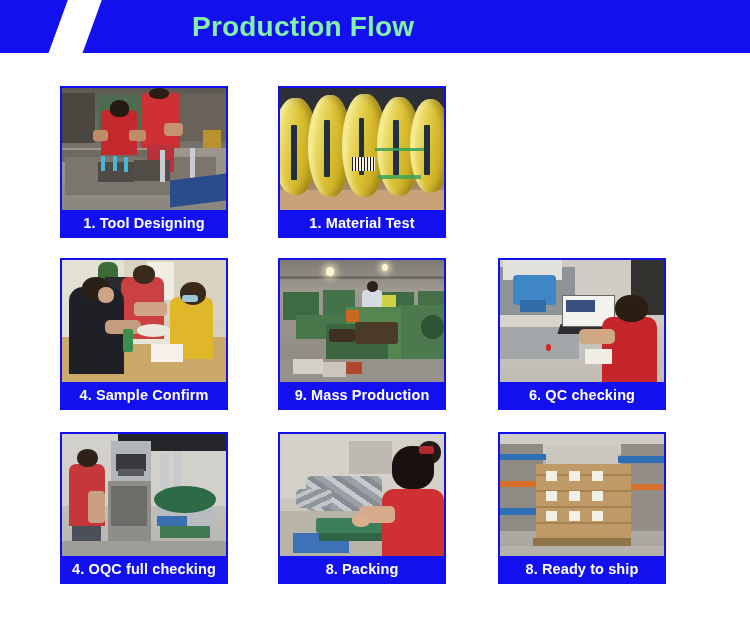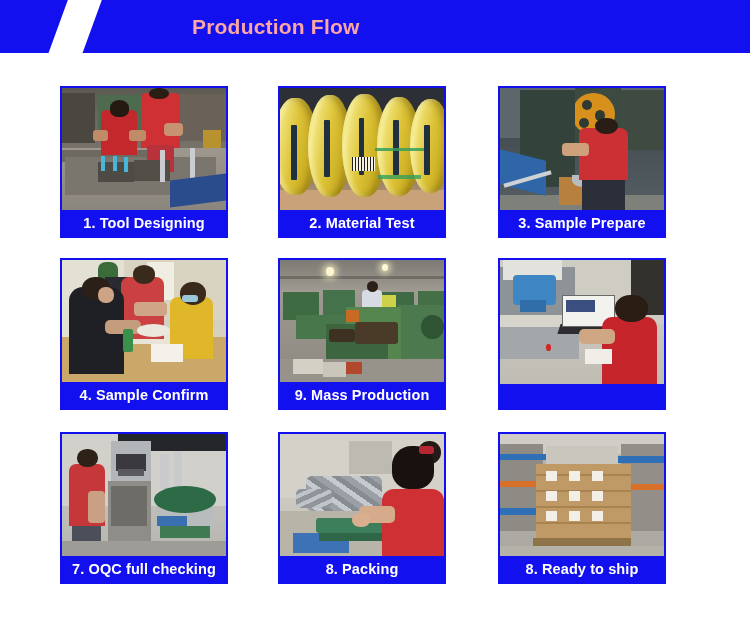--- a/index.html
+++ b/index.html
@@ -34,22 +34,22 @@
     height: 62px;
     background: #ffffff;
     transform: skewX(-20deg);
   }
   .header-title {
     position: absolute;
     left: 192px;
     top: 0;
     height: 53px;
     line-height: 53px;
-    color: #fca5a5;
-    font-size: 21px;
+    color: #86efac;
+    font-size: 28px;
     font-weight: bold;
     letter-spacing: 0.2px;
     white-space: nowrap;
   }
 
   
   .grid {
     position: absolute;
     left: 0;
     top: 53px;
@@ -368,45 +368,23 @@
           <div class="sh coil c5"></div>
         <div class="sh lbl l1"></div>
           <div class="sh lbl l2"></div>
           <div class="sh lbl l3"></div>
         <div class="sh lbl l4"></div>
           <div class="sh lbl l5"></div>
         <div class="sh strapg"></div>
           <div class="sh strapg2"></div>
           <div class="sh barcode"></div>
       </div>
-      <div class="card-caption">2. Material Test</div>
-    </div>
-
-    <div class="card card-2">
-      <div class="card-photo scene p3">
-        <div class="sh bgw"></div>
-          <div class="sh press2"></div>
-          <div class="sh rgt"></div>
-        <div class="sh wheel"></div>
-          <div class="sh wheel-h1"></div>
-          <div class="sh wheel-h2"></div>
-        <div class="sh wheel-h3"></div>
-          <div class="sh press"></div>
-        <div class="sh floor3"></div>
-          <div class="sh tarp"></div>
-          <div class="sh bar"></div>
-        <div class="sh box"></div>
-          <div class="sh bowl"></div>
-        <div class="sh legs"></div>
-          <div class="sh body"></div>
-          <div class="sh head"></div>
-          <div class="sh arm"></div>
-      </div>
-      <div class="card-caption">3. Sample Prepare</div>
-    </div>
+      <div class="card-caption">1. Material Test</div>
+    </div>
+
   </div>
 
   <div class="row row-1">
 
     <div class="card card-0">
       <div class="card-photo scene p4">
         <div class="sh wallR"></div>
           <div class="sh wallL"></div>
           <div class="sh win"></div>
         <div class="sh plant"></div>
@@ -471,20 +449,21 @@
           <div class="sh base"></div>
         <div class="sh redled"></div>
         <div class="sh lap-k"></div>
           <div class="sh lap-s"></div>
           <div class="sh lap-c"></div>
         <div class="sh q-b"></div>
           <div class="sh q-h"></div>
           <div class="sh q-arm"></div>
           <div class="sh q-pap"></div>
       </div>
+      <div class="card-caption">6. QC checking</div>
     </div>
   </div>
 
   <div class="row row-2">
 
     <div class="card card-0">
       <div class="card-photo scene p7">
         <div class="sh wall7"></div>
           <div class="sh dark7"></div>
         <div class="sh col"></div>
@@ -497,21 +476,21 @@
         <div class="sh bowl7b"></div>
           <div class="sh bowl7"></div>
           <div class="sh bowl7c"></div>
         <div class="sh bluef"></div>
         <div class="sh m-leg"></div>
           <div class="sh m-b"></div>
           <div class="sh m-h"></div>
           <div class="sh m-arm"></div>
         <div class="sh floor7"></div>
       </div>
-      <div class="card-caption">7. OQC full checking</div>
+      <div class="card-caption">4. OQC full checking</div>
     </div>
 
     <div class="card card-1">
       <div class="card-photo scene p8">
         <div class="sh wall8"></div>
           <div class="sh shelf"></div>
           <div class="sh bench8"></div>
         <div class="sh bag-pile"></div>
           <div class="sh bag2"></div>
         <div class="sh blue8"></div>

